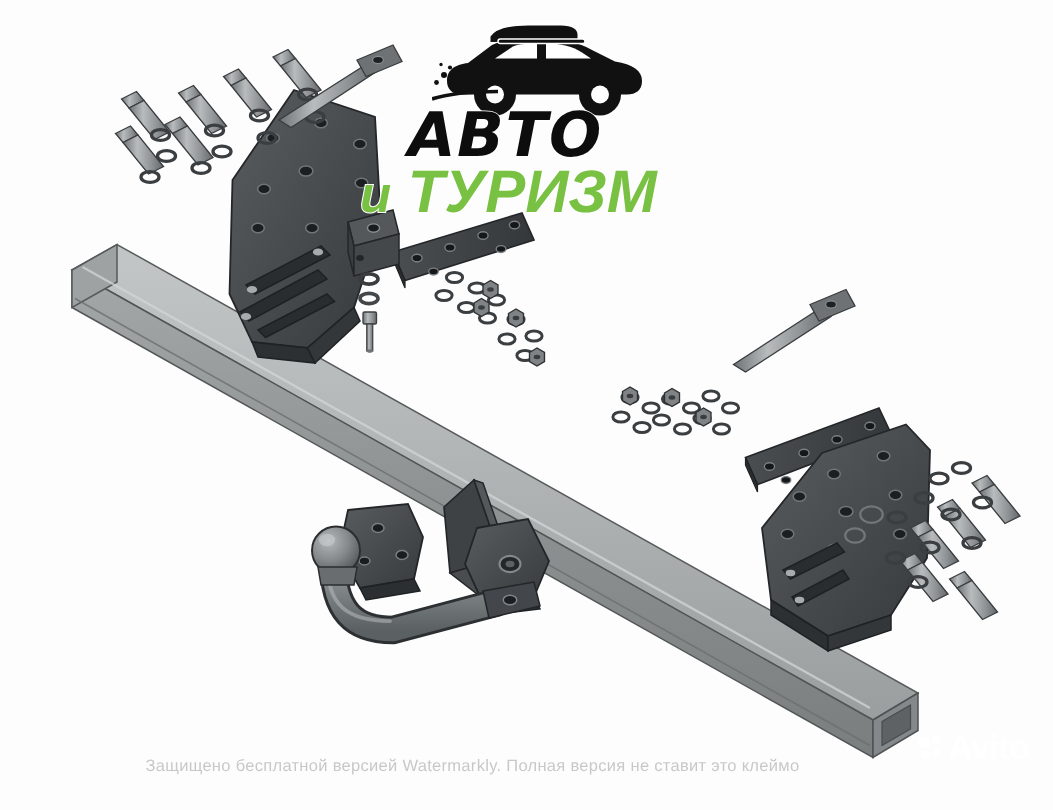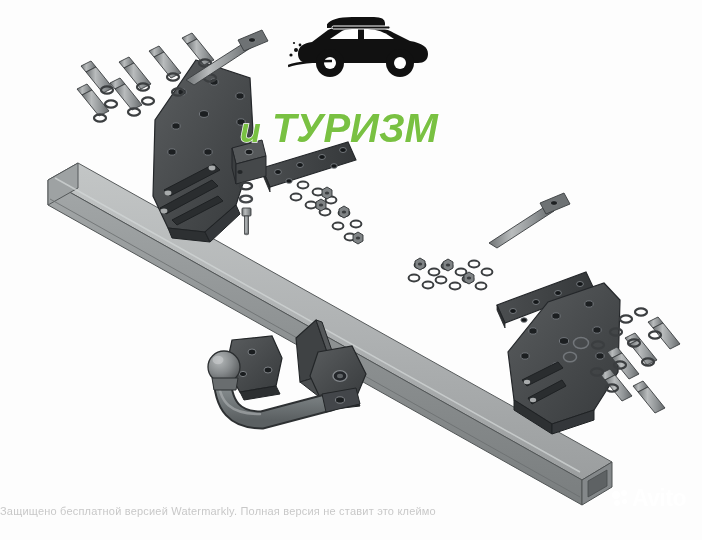--- a/index.html
+++ b/index.html
@@ -32,21 +32,21 @@
     font-size:40px;letter-spacing:0px;color:#79c142;
     line-height:1;white-space:nowrap;
     -webkit-text-stroke:1.4px #ffffff;
     paint-order:stroke fill;
   }
   .logo-turizm .small-i{font-size:34px;}
 
   
   .wm-text{
     position:absolute;left:0;top:505px;width:630px;
-    text-align:left;
+    text-align:center;
     font-family:"Liberation Sans", sans-serif;
     font-size:11px;letter-spacing:.2px;
     color:rgba(120,120,120,.40);
     white-space:nowrap;z-index:60;pointer-events:none;
   }
   .wm-avito{
     position:absolute;left:612px;top:487px;
     display:flex;align-items:center;gap:3px;
     z-index:60;pointer-events:none;
   }
@@ -425,20 +425,21 @@
 
       <g fill="#111">
         <circle cx="8" cy="42" r="2"></circle>
         <circle cx="3" cy="47" r="1.6"></circle>
         <circle cx="12" cy="37" r="1.4"></circle>
         <circle cx="6" cy="35" r="1.1"></circle>
       </g>
       <path d="M0,58 C12,54 26,53 44,53" fill="none" stroke="#111" stroke-width="2.4"></path>
     </svg>
 
+    <div class="logo-avto">АВТО</div>
     <div class="logo-turizm">
       <span class="small-i">и</span><span>&nbsp;</span><span>ТУРИЗМ</span>
     </div>
   </div>
 
   <div class="wm-text">Защищено бесплатной версией Watermarkly. Полная версия не ставит это клеймо</div>
 
   <div class="wm-avito">
     <span class="dots">
       <i class="d1"></i>

